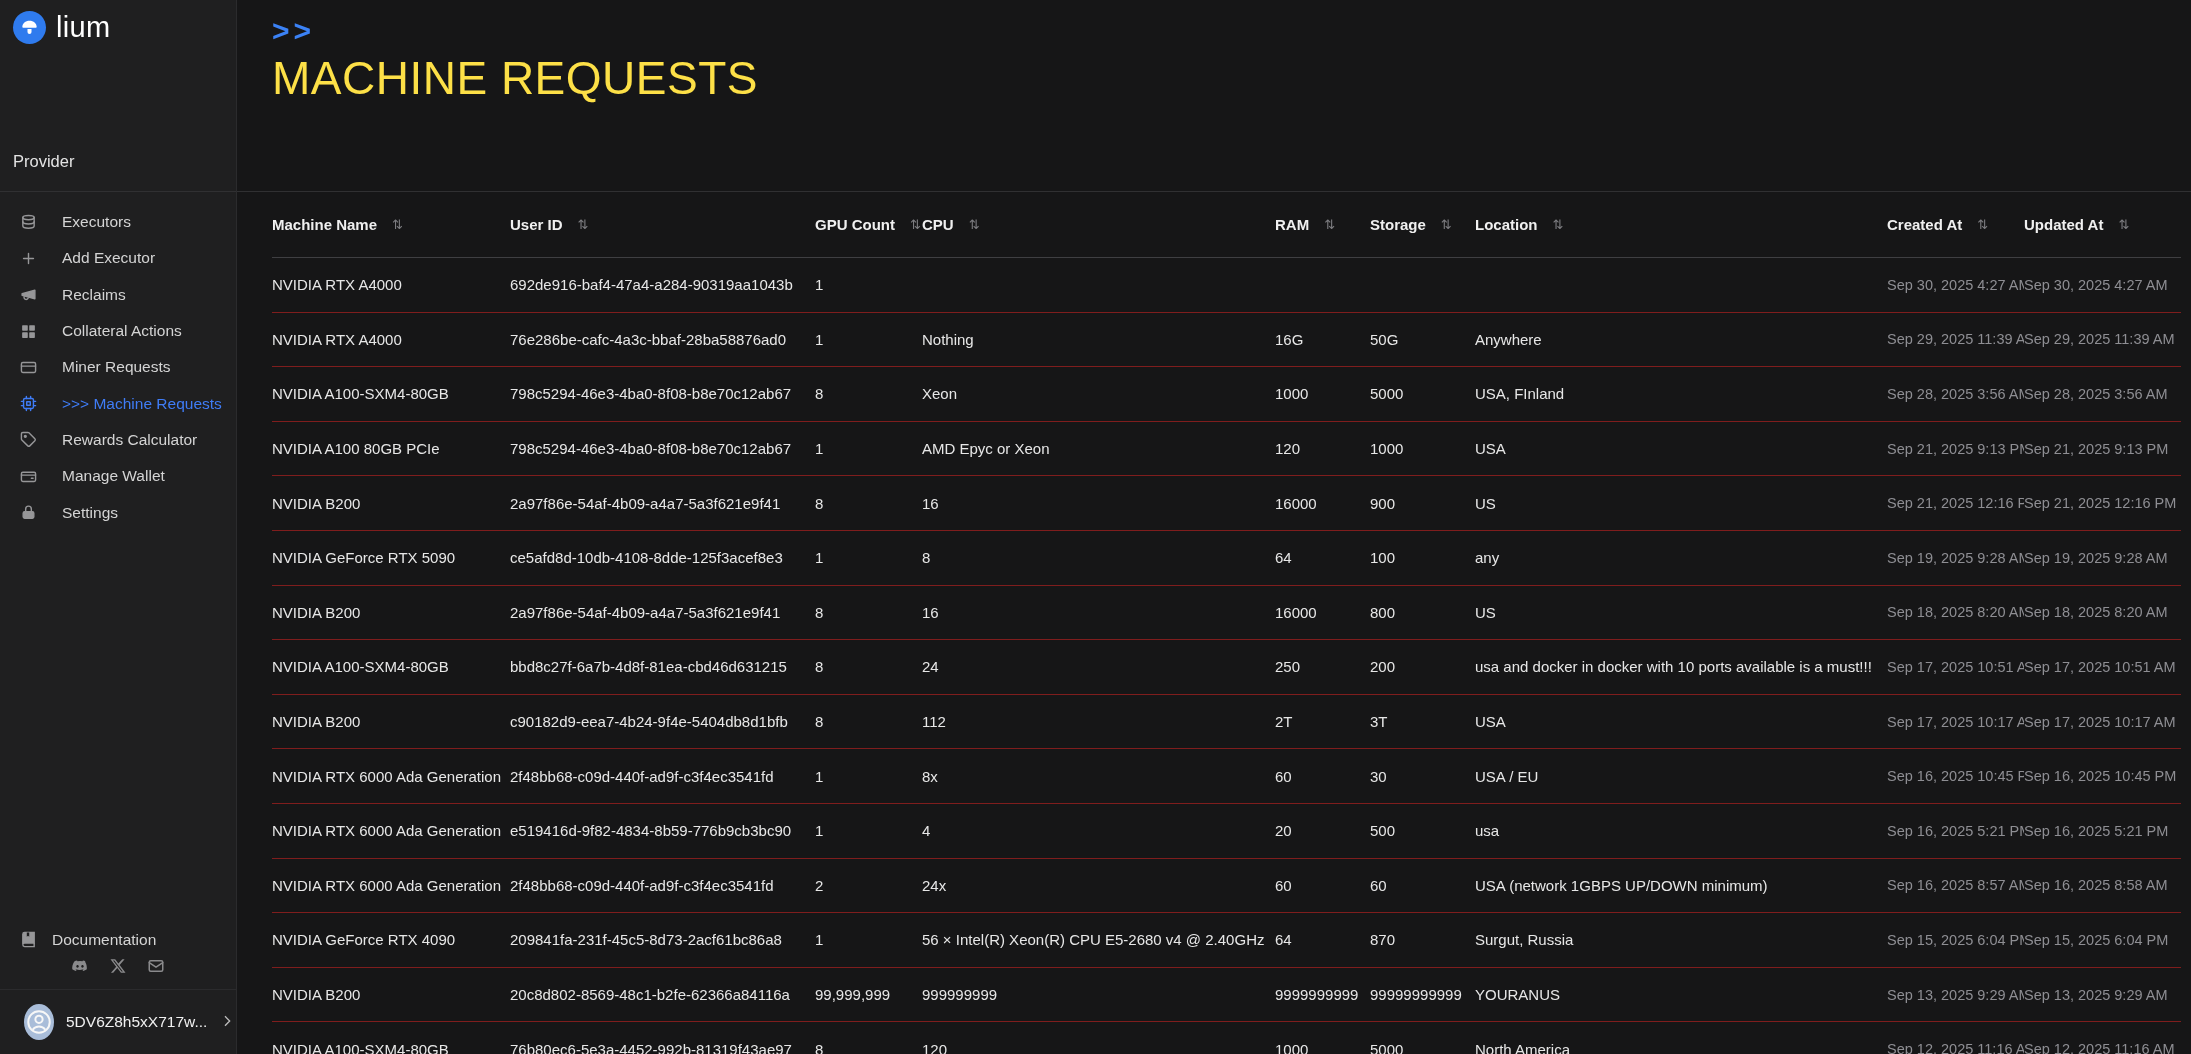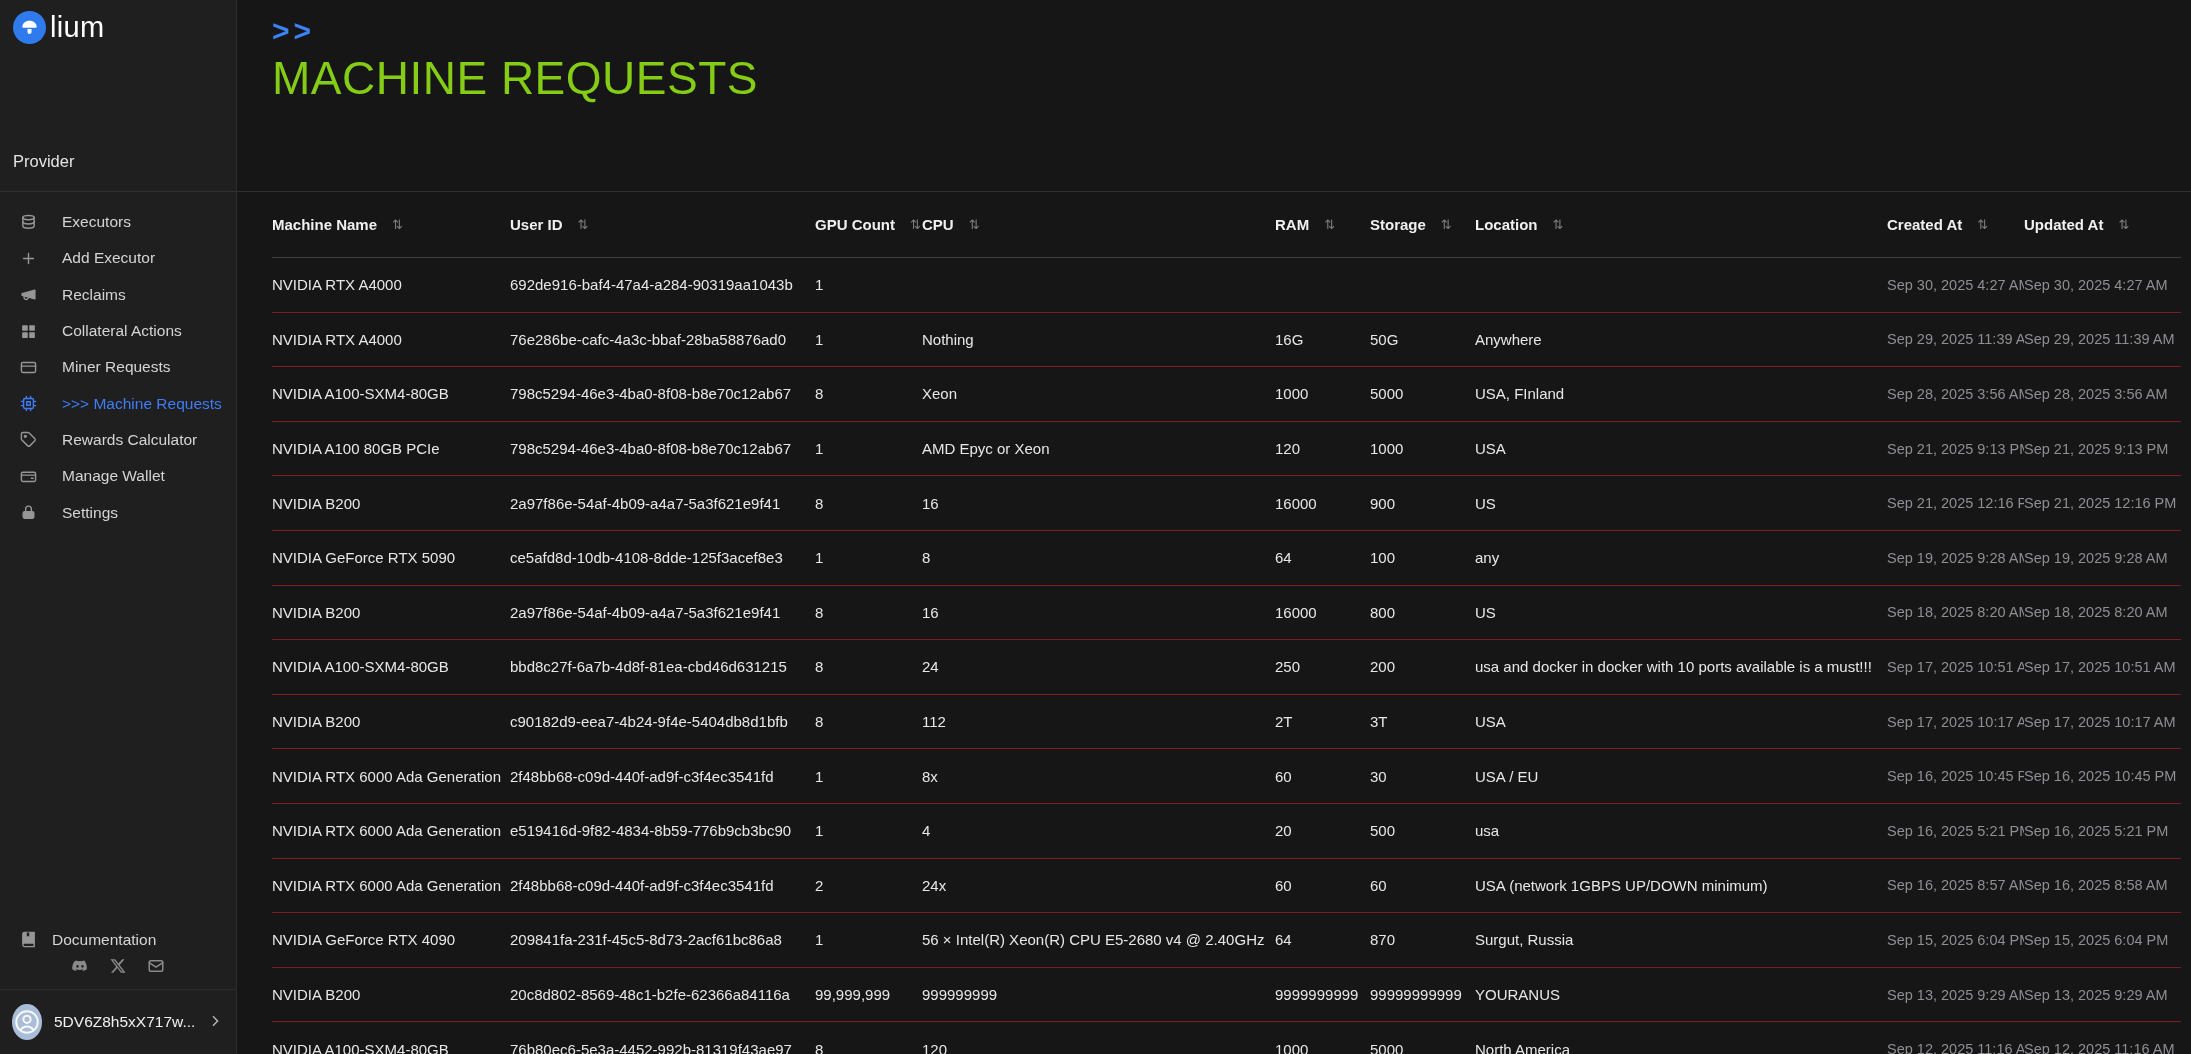--- a/index.html
+++ b/index.html
@@ -5,21 +5,21 @@
   * { margin:0; padding:0; box-sizing:border-box; }
   html,body { width:2191px; height:1054px; overflow:hidden; background:#161617;
               font-family:"Liberation Sans","DejaVu Sans",sans-serif; }
 
   .app { display:flex; width:2191px; height:1054px; }
 
   
   .sidebar { width:237px; min-width:237px; height:100%; background:#1f1f20;
              border-right:1px solid #2b2b2d; display:flex; flex-direction:column; position:relative; }
   .side-top { height:192px; border-bottom:1px solid #303032; position:relative; }
-  .logo-row { display:flex; align-items:center; gap:4px; padding:11px 0 0 13px; }
+  .logo-row { display:flex; align-items:center; gap:10px; padding:11px 0 0 13px; }
   .logo-badge { width:33px; height:33px; border-radius:50%; background:#2f7bee; display:flex;
                 align-items:center; justify-content:center; }
   .logo-text { color:#fff; font-size:29px; font-weight:500; letter-spacing:0.3px; }
   .section-label { position:absolute; left:13px; bottom:20px; color:#e4e4e4; font-size:16.5px; }
 
   .nav { padding-top:12px; }
   .nav-item { height:36.3px; display:flex; align-items:center; gap:24px; padding-left:20px;
               color:#d4d4d4; font-size:15.5px; cursor:pointer; white-space:nowrap; }
   .nav-item .icon { width:18px; height:18px; display:flex; align-items:center; color:#969698; }
   .nav-item .icon svg { width:17px; height:17px; }
@@ -27,31 +27,31 @@
 
   .side-footer { position:absolute; left:0; right:0; bottom:0; }
   .doc-item { height:36px; display:flex; align-items:flex-end; gap:14px; padding-left:20px;
               color:#d4d4d4; font-size:15.5px; cursor:pointer; }
   .doc-item .icon { width:18px; height:18px; color:#969698; }
   .doc-item .icon svg { width:17px; height:17px; }
   .social-row { display:flex; justify-content:center; gap:20px; padding:8px 0 14px 0; }
   .social-row .sicon { width:18px; height:18px; color:#8a8a8c; cursor:pointer; }
   .social-row .sicon svg { width:18px; height:18px; }
   .wallet-row { border-top:1px solid #2b2b2d; height:65px; display:flex; align-items:center;
-                padding:0 18px 0 12px; gap:12px; cursor:pointer; }
+                padding:0 18px 0 24px; gap:12px; cursor:pointer; }
   .avatar { width:36px; height:36px; border-radius:50%; background:#a9bdd9; display:flex;
             align-items:center; justify-content:center; }
   .wallet-addr { color:#f0f0f0; font-size:15.5px; flex:1; }
   .wallet-chevron { color:#bdbdbd; font-size:15px; }
 
   
   .main { flex:1; display:flex; flex-direction:column; }
   .main-header { height:192px; border-bottom:1px solid #303032; padding:14px 0 0 35px; }
   .eyebrow { color:#3b82f6; font-size:30px; font-weight:700; letter-spacing:4px; }
-  .page-title { color:#84cc16; font-size:46px; font-weight:500; letter-spacing:0.5px; margin-top:3px; }
+  .page-title { color:#fde047; font-size:46px; font-weight:500; letter-spacing:0.5px; margin-top:3px; }
 
   .table-wrap { padding:0 10px 0 35px; overflow:hidden; flex:1; }
   .tr { display:grid;
         grid-template-columns:238px 305px 107px 353px 95px 105px 412px 137px minmax(120px,1fr);
         align-items:center; }
   .thead { height:66px; border-bottom:1px solid #3f3f42; }
   .th { color:#f0f0f0; font-size:15px; font-weight:700; display:flex; align-items:center; gap:15px;
         white-space:nowrap; overflow:hidden; }
   .sort { color:#7d7d81; font-size:13px; font-weight:400; cursor:pointer; }
   .row { height:54.6px; border-bottom:1px solid #7f1d1d; }

